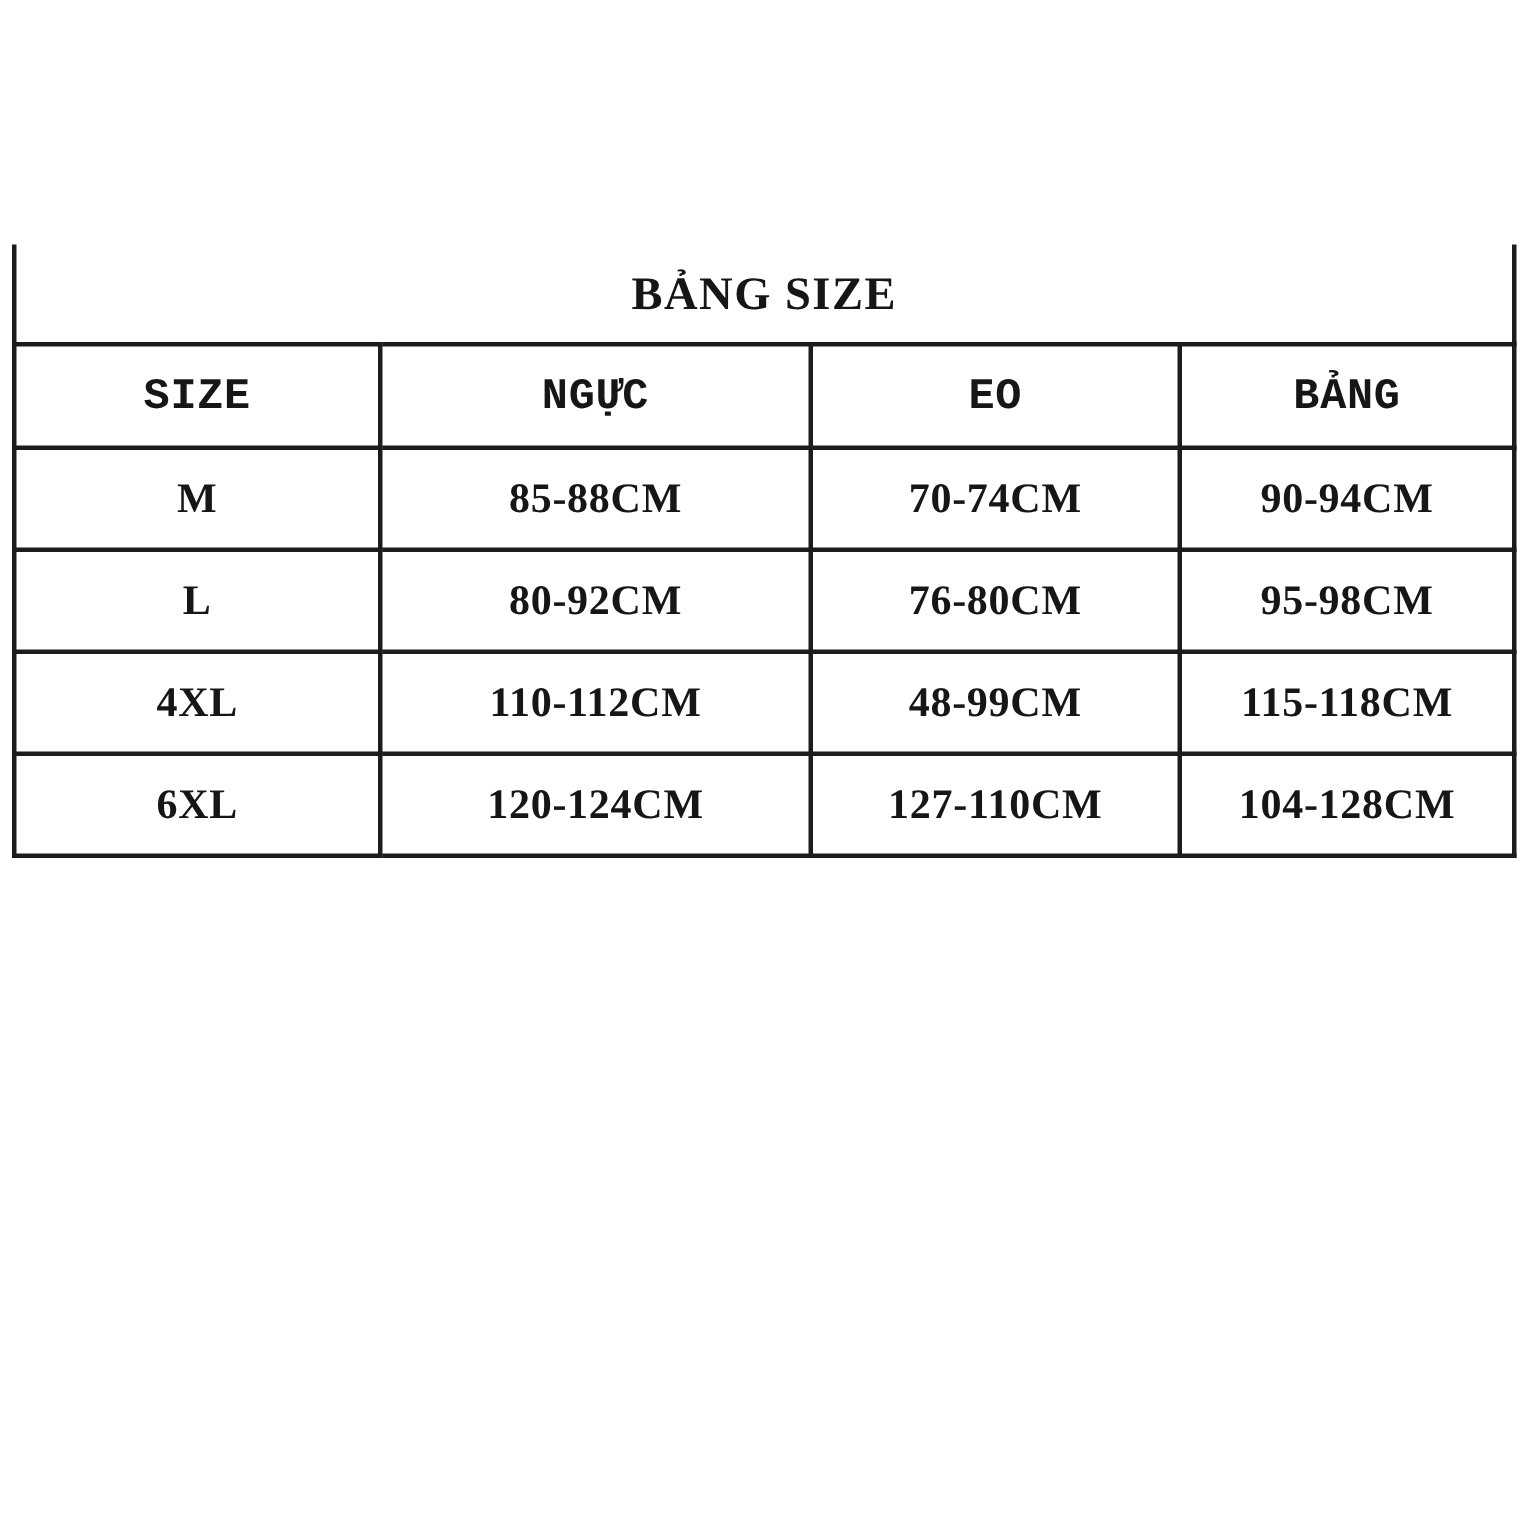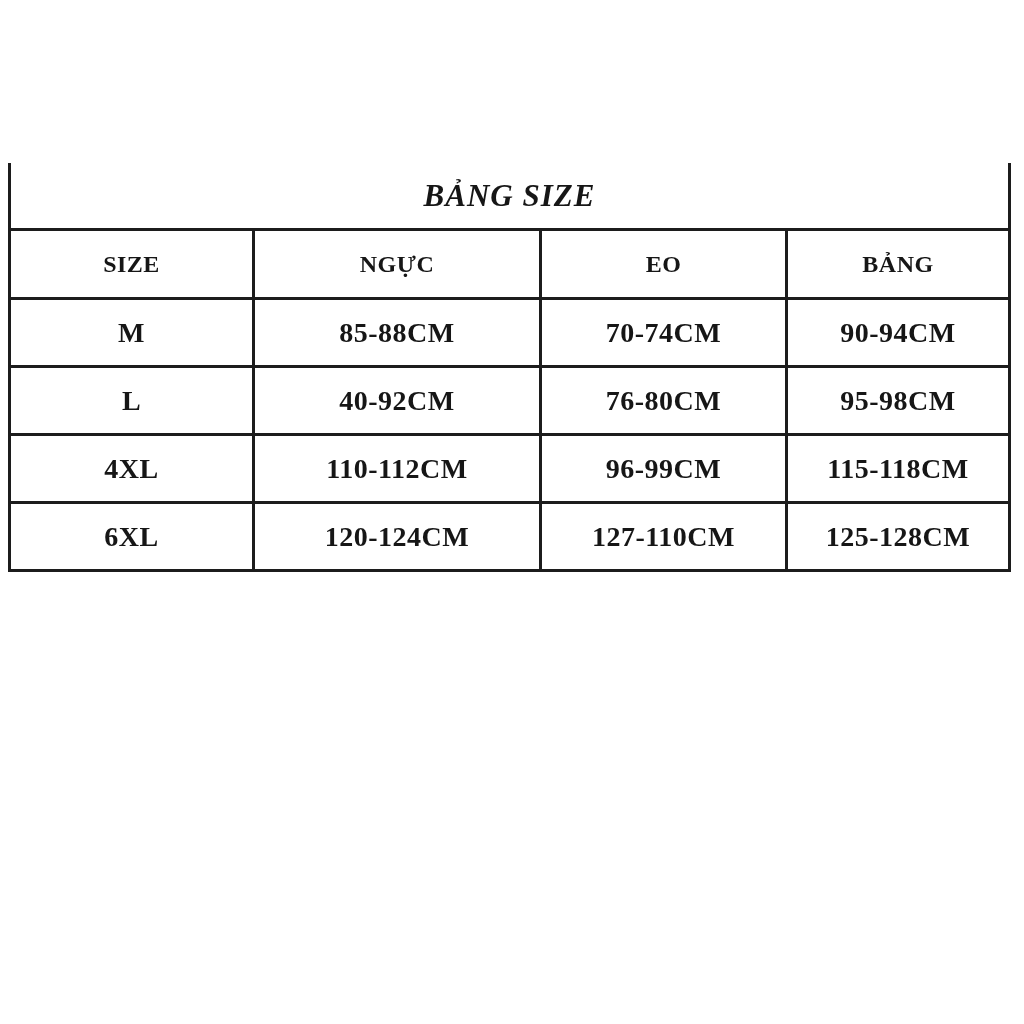--- a/index.html
+++ b/index.html
@@ -21,21 +21,20 @@
     width: 1003px;
   }
   .chart-title-row {
     box-sizing: border-box;
     height: 65px;
     border-left: 3px solid #1c1c1c;
     border-right: 3px solid #1c1c1c;
     display: flex;
     align-items: center;
     justify-content: center;
-    font-style: italic;
   }
   .chart-title-row .title-text {
     font-size: 31px;
     font-weight: bold;
     letter-spacing: 1px;
   }
   table.size-table {
     width: 100%;
     border-collapse: collapse;
     table-layout: fixed;
@@ -43,22 +42,23 @@
   table.size-table th,
   table.size-table td {
     border: 3px solid #1c1c1c;
     text-align: center;
     vertical-align: middle;
     font-weight: bold;
     padding: 0;
   }
   table.size-table th {
     height: 66px;
-    font-size: 24px;
+    font-size: 29px;
     letter-spacing: 0.5px;
+    font-family: Liberation Mono, monospace;
   }
   table.size-table td {
     height: 65px;
     font-size: 28px;
     letter-spacing: 0.5px;
   }
   col.c-size { width: 24.4%; }
   col.c-nguc { width: 28.7%; }
   col.c-eo   { width: 24.6%; }
   col.c-mong { width: 22.3%; }
@@ -89,31 +89,31 @@
     </thead>
     <tbody>
       <tr>
         <td>M</td>
         <td>85-88CM</td>
         <td>70-74CM</td>
         <td>90-94CM</td>
       </tr>
       <tr>
         <td>L</td>
-        <td>40-92CM</td>
+        <td>80-92CM</td>
         <td>76-80CM</td>
         <td>95-98CM</td>
       </tr>
       <tr>
         <td>4XL</td>
         <td>110-112CM</td>
-        <td>96-99CM</td>
+        <td>48-99CM</td>
         <td>115-118CM</td>
       </tr>
       <tr>
         <td>6XL</td>
         <td>120-124CM</td>
         <td>127-110CM</td>
-        <td>125-128CM</td>
+        <td>104-128CM</td>
       </tr>
     </tbody>
   </table>
 </div>
 
 </body></html>

